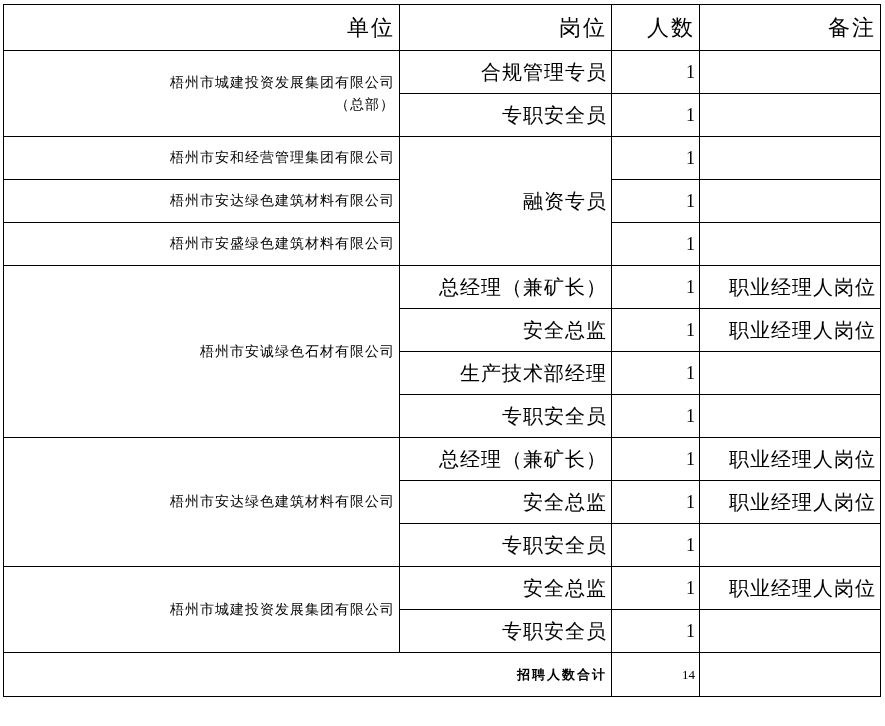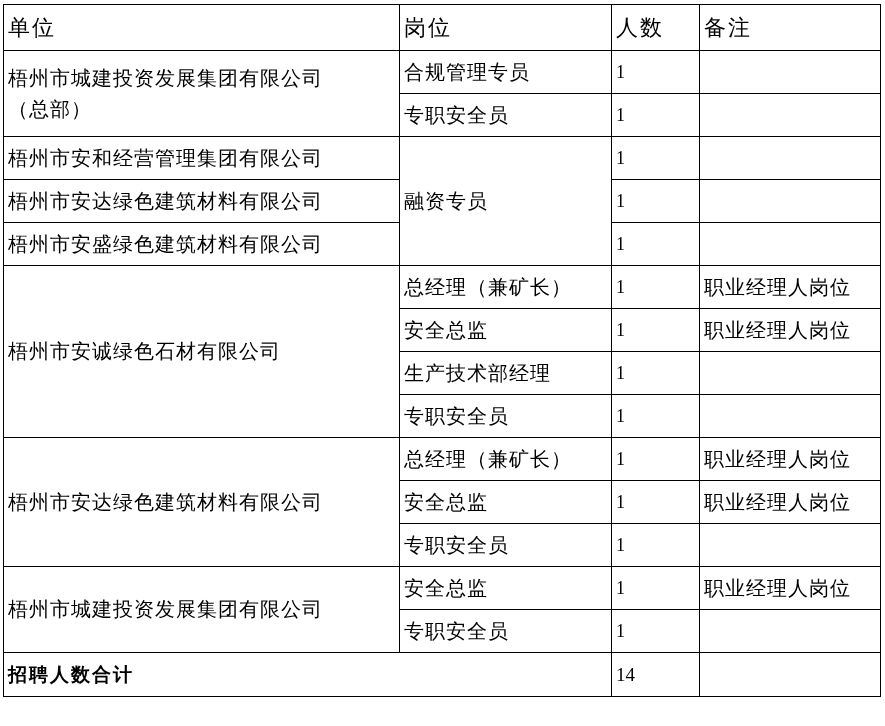--- a/index.html
+++ b/index.html
@@ -20,47 +20,47 @@
     box-sizing: border-box;
   }
   table.recruit {
     border-collapse: collapse;
     width: 877px;
     margin: 4px 0 0 3px;
     table-layout: fixed;
   }
   table.recruit td, table.recruit th {
     border: 1px solid #000000;
-    text-align: left;
+    text-align: right;
     vertical-align: middle;
     font-weight: normal;
     padding: 0 4px;
     box-sizing: border-box;
   }
   thead td {
     font-size: 22px;
     font-weight: bold;
     height: 46px;
     letter-spacing: 2px;
   }
   tbody td {
     font-size: 20px;
     height: 43px;
     letter-spacing: 1px;
   }
   td.unit {
-    font-size: 20px;
+    font-size: 14px;
     line-height: 1.55;
   }
   td.count {
     font-size: 18px;
     letter-spacing: 0;
   }
   tr.total td {
-    font-size: 19px;
+    font-size: 13px;
     font-weight: bold;
     height: 44px;
     letter-spacing: 2px;
   }
   tr.total td.total-count {
     font-weight: normal;
     letter-spacing: 0;
   }
   .col-unit { width: 396px; }
   .col-post { width: 212px; }

